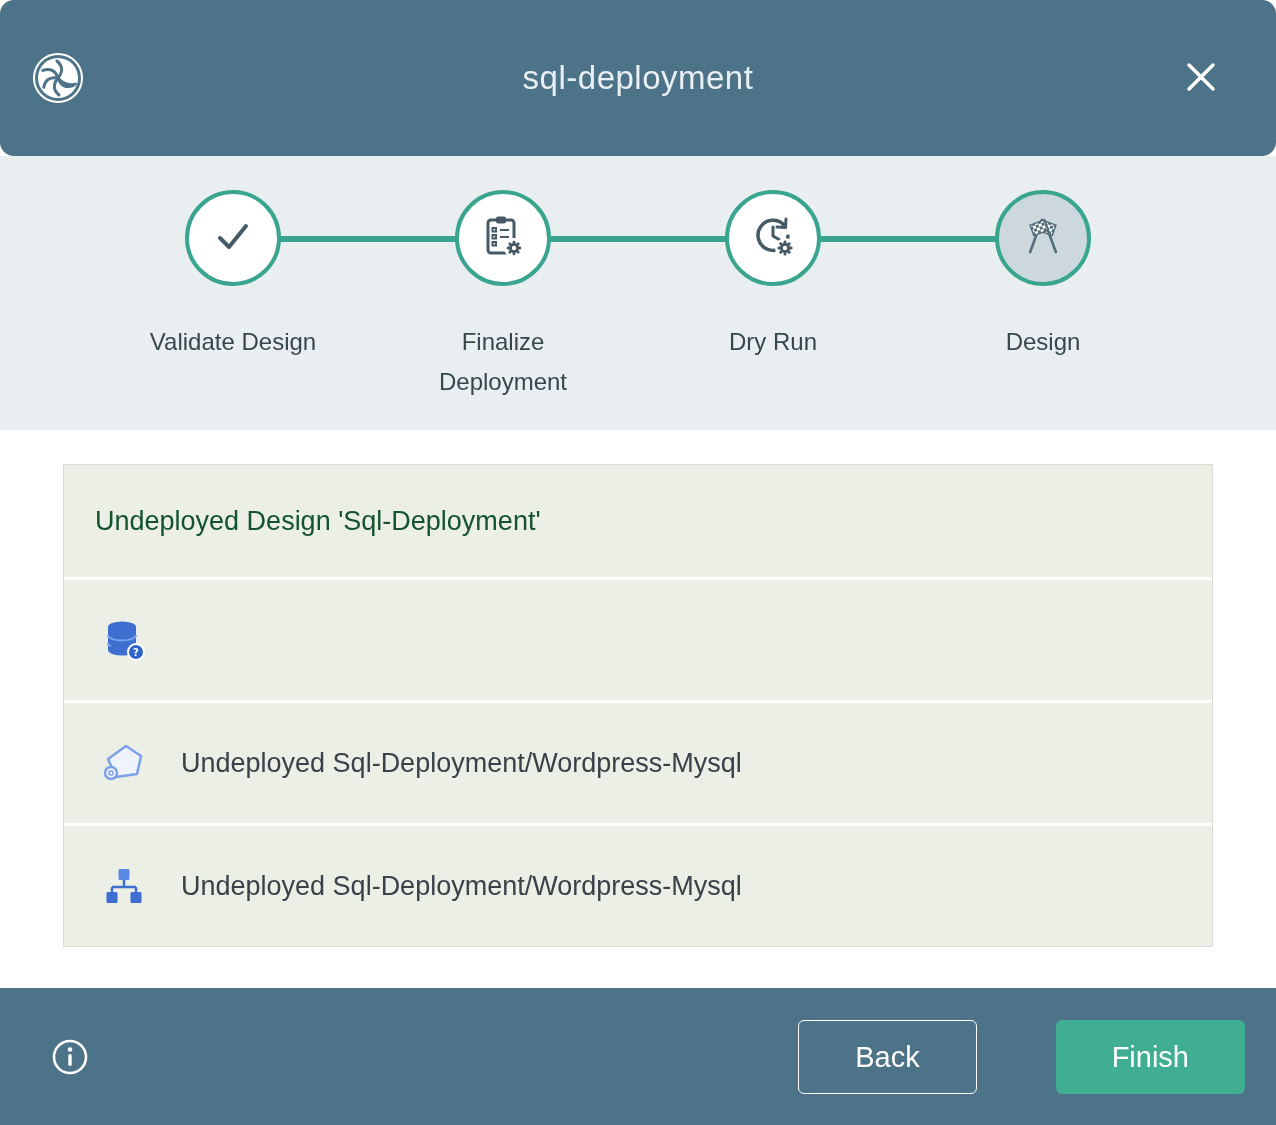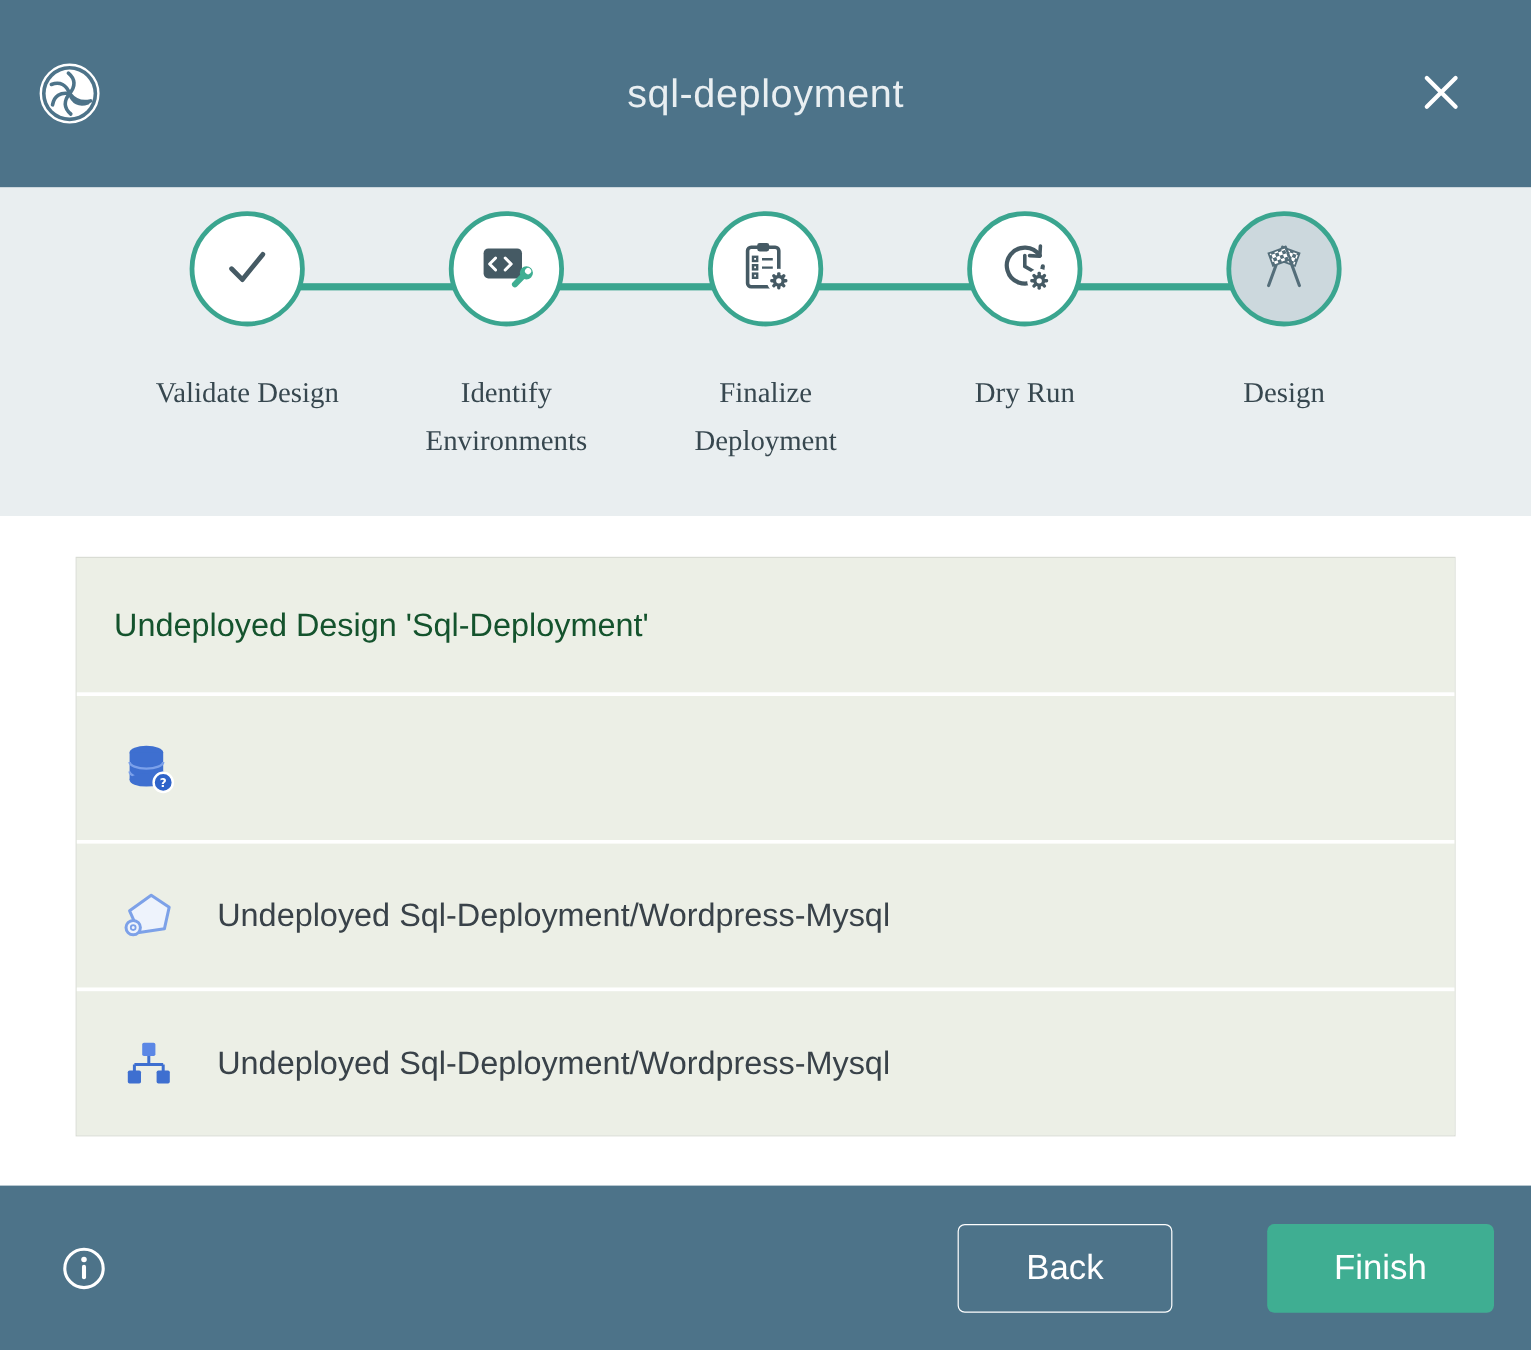--- a/index.html
+++ b/index.html
@@ -10,28 +10,29 @@
     background:#ffffff;
     overflow:hidden;
   }
   .modal { display:flex; flex-direction:column; width:1276px; height:1125px; }
 
   
   .header {
     height:156px; background:#4d7389; position:relative;
     display:flex; align-items:center; justify-content:center;
     flex:0 0 auto;
+    border-radius:14px;
   }
   .logo-wrap { position:absolute; left:30px; top:50px; width:56px; height:56px; }
   .header-title { color:#e9eff2; font-size:33px; letter-spacing:0.5px; }
   .close-wrap { position:absolute; right:56px; top:58px; width:38px; height:38px; cursor:pointer; }
 
   
   .stepper-section { height:274px; background:#e9eef0; flex:0 0 auto; }
-  .stepper { width:1080px; margin:0 auto; position:relative; padding-top:20px; display:flex;font-family:Liberation Serif, serif; }
+  .stepper { width:1080px; margin:0 auto; position:relative; padding-top:34px; display:flex; }
   .stepper-line {
     position:absolute; top:80px; left:108px; right:108px; height:6px;
     background:#3aa58f; z-index:0;
   }
   .step { flex:1 1 0; display:flex; flex-direction:column; align-items:center; z-index:1; position:relative; }
   .step-circle {
     width:96px; height:96px; border-radius:50%;
     border:4px solid #3aa58f; background:#ffffff;
     display:flex; align-items:center; justify-content:center;
   }
@@ -114,37 +115,20 @@
         <div class="step-circle">
           <span>
             <svg width="48" height="48" viewBox="0 0 48 48">
               <path d="M11 26 L20 35 L37 14" stroke="#455a64" stroke-width="4" fill="none" stroke-linecap="round" stroke-linejoin="round"></path>
             </svg>
           </span>
         </div>
         <div class="step-label">Validate Design</div>
       </div>
 
-      <div class="step done">
-        <div class="step-circle">
-          <span>
-            <svg width="48" height="48" viewBox="0 0 48 48">
-              <rect x="5" y="9" width="32" height="25" rx="4" fill="#455a64"></rect>
-              <path d="M15 17 l-5 5 5 5" stroke="#ffffff" stroke-width="2.5" fill="none" stroke-linecap="round" stroke-linejoin="round"></path>
-              <path d="M23 17 l5 5 -5 5" stroke="#ffffff" stroke-width="2.5" fill="none" stroke-linecap="round" stroke-linejoin="round"></path>
-              <g transform="rotate(45 35 35)">
-                <circle cx="35" cy="27" r="5.5" fill="#3fae92"></circle>
-                <circle cx="35" cy="25" r="2.6" fill="#ffffff"></circle>
-                <rect x="32.5" y="30" width="5" height="13" rx="2.5" fill="#3fae92"></rect>
-              </g>
-            </svg>
-          </span>
-        </div>
-        <div class="step-label">Identify Environments</div>
-      </div>
 
       <div class="step done">
         <div class="step-circle">
           <span>
             <svg width="48" height="48" viewBox="0 0 48 48">
               <rect x="9" y="8" width="26" height="33" rx="3" fill="#ffffff" stroke="#455a64" stroke-width="3"></rect>
               <rect x="17" y="4.5" width="10" height="7" rx="2" fill="#455a64"></rect>
               <g stroke="#455a64" stroke-width="2">
                 <rect x="13.5" y="16" width="3.5" height="3.5" fill="none"></rect>
                 <line x1="21" y1="18" x2="30" y2="18"></line>

